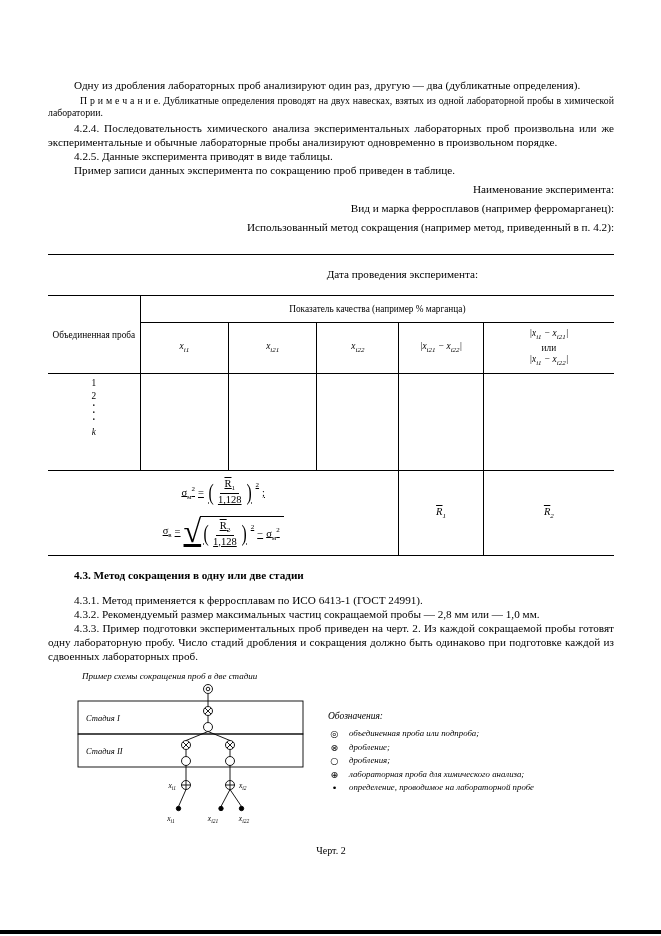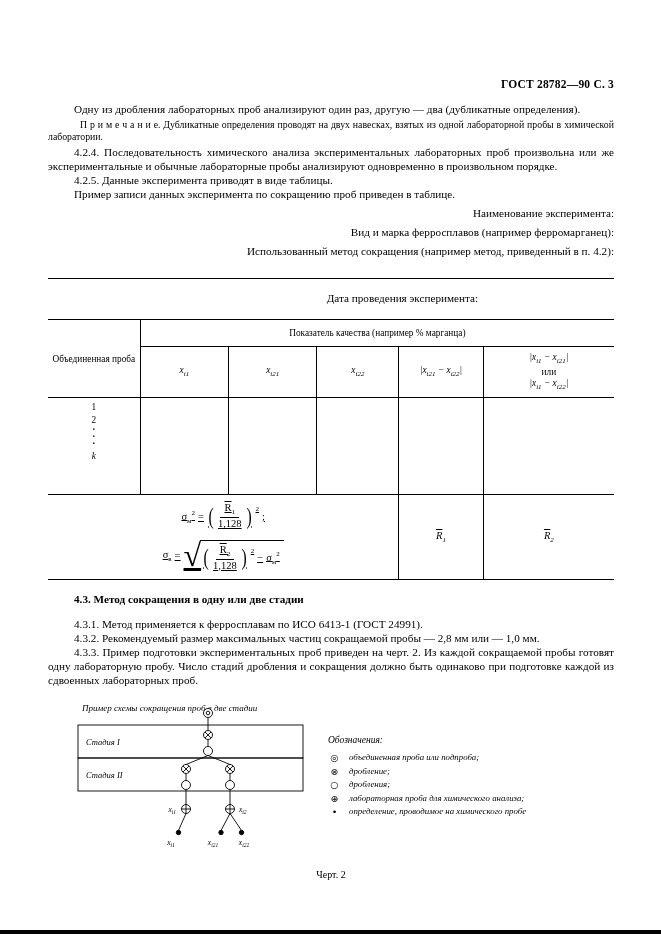--- a/index.html
+++ b/index.html
@@ -45,40 +45,39 @@
   .frac .num{border-bottom:0.9px solid #000;padding:0 4px 1px 4px;}
   .bigp{font-size:24px;font-weight:400;line-height:.8;transform:scaleX(.65);}
   .pow{font-size:7px;align-self:flex-start;margin-top:3px;}
   .radsign{font-size:32px;line-height:.55;margin-right:-4px;}
   .radgroup{display:inline-flex;align-items:center;gap:3px;border-top:0.9px solid #000;padding:3px 4px 0 2px;}
 
   .sec-heading{font-weight:700;font-size:11.2px;line-height:14px;text-indent:26px;margin-top:12px;}
 
   
   .diagram{position:relative;height:168px;margin-top:8px;}
-  .diagram-title{position:absolute;left:34px;top:8px;font-style:italic;font-size:9px;}
+  .diagram-title{position:absolute;left:34px;top:0;font-style:italic;font-size:9px;}
   .tree-svg{position:absolute;left:10px;top:10px;}
   .stagelbl{font-style:italic;font-size:8.5px;font-family:"Liberation Serif","DejaVu Serif",serif;}
   .nodelbl{font-style:italic;font-size:7.5px;font-family:"Liberation Serif","DejaVu Serif",serif;}
   .legend{position:absolute;left:280px;top:40px;width:282px;}
   .legend-title{font-style:italic;font-size:9.5px;margin-bottom:6px;}
   .legend-item{display:flex;align-items:flex-start;gap:8px;font-size:8.8px;line-height:13.5px;}
   .legend-item .sym{width:13px;text-align:center;font-family:"DejaVu Sans",sans-serif;font-size:9.5px;}
   .legend-item .ltext{font-style:italic;}
   .caption{text-align:center;font-size:10px;margin-top:6px;}
 
   .bottom-bar{position:absolute;left:0;right:0;bottom:2px;height:4px;background:#000;}
 </style>
 </head>
 <body>
 
 <div class="page">
   <div class="content">
 
-    <div class="gost-header">ГОСТ 28782—90 С. 3</div>
 
     <p class="body indent">Одну из дробления лабораторных проб анализируют один раз, другую — два (дубликатные определения).</p>
     <p class="note">П р и м е ч а н и е. Дубликатные определения проводят на двух навесках, взятых из одной лабораторной пробы в химической лаборатории.</p>
     <p class="body indent">4.2.4. Последовательность химического анализа экспериментальных лабораторных проб произвольна или же экспериментальные и обычные лабораторные пробы анализируют одновременно в произвольном порядке.</p>
     <p class="body indent">4.2.5. Данные эксперимента приводят в виде таблицы.</p>
     <p class="body indent">Пример записи данных эксперимента по сокращению проб приведен в таблице.</p>
 
     <div class="frow">
       <span class="lbl">Наименование эксперимента:</span>
       <span class="fill"></span>
@@ -264,21 +263,21 @@
         <div class="legend-item">
           <span class="sym">○</span>
           <span class="ltext">дробления;</span>
         </div>
         <div class="legend-item">
           <span class="sym">⊕</span>
           <span class="ltext">лабораторная проба для химического анализа;</span>
         </div>
         <div class="legend-item">
           <span class="sym">•</span>
-          <span class="ltext">определение, проводимое на химического пробе</span>
+          <span class="ltext">определение, проводимое на лабораторной пробе</span>
         </div>
       </div>
     </div>
 
     <div class="caption">Черт. 2</div>
   </div>
 
   <div class="bottom-bar"></div>
 </div>
 

